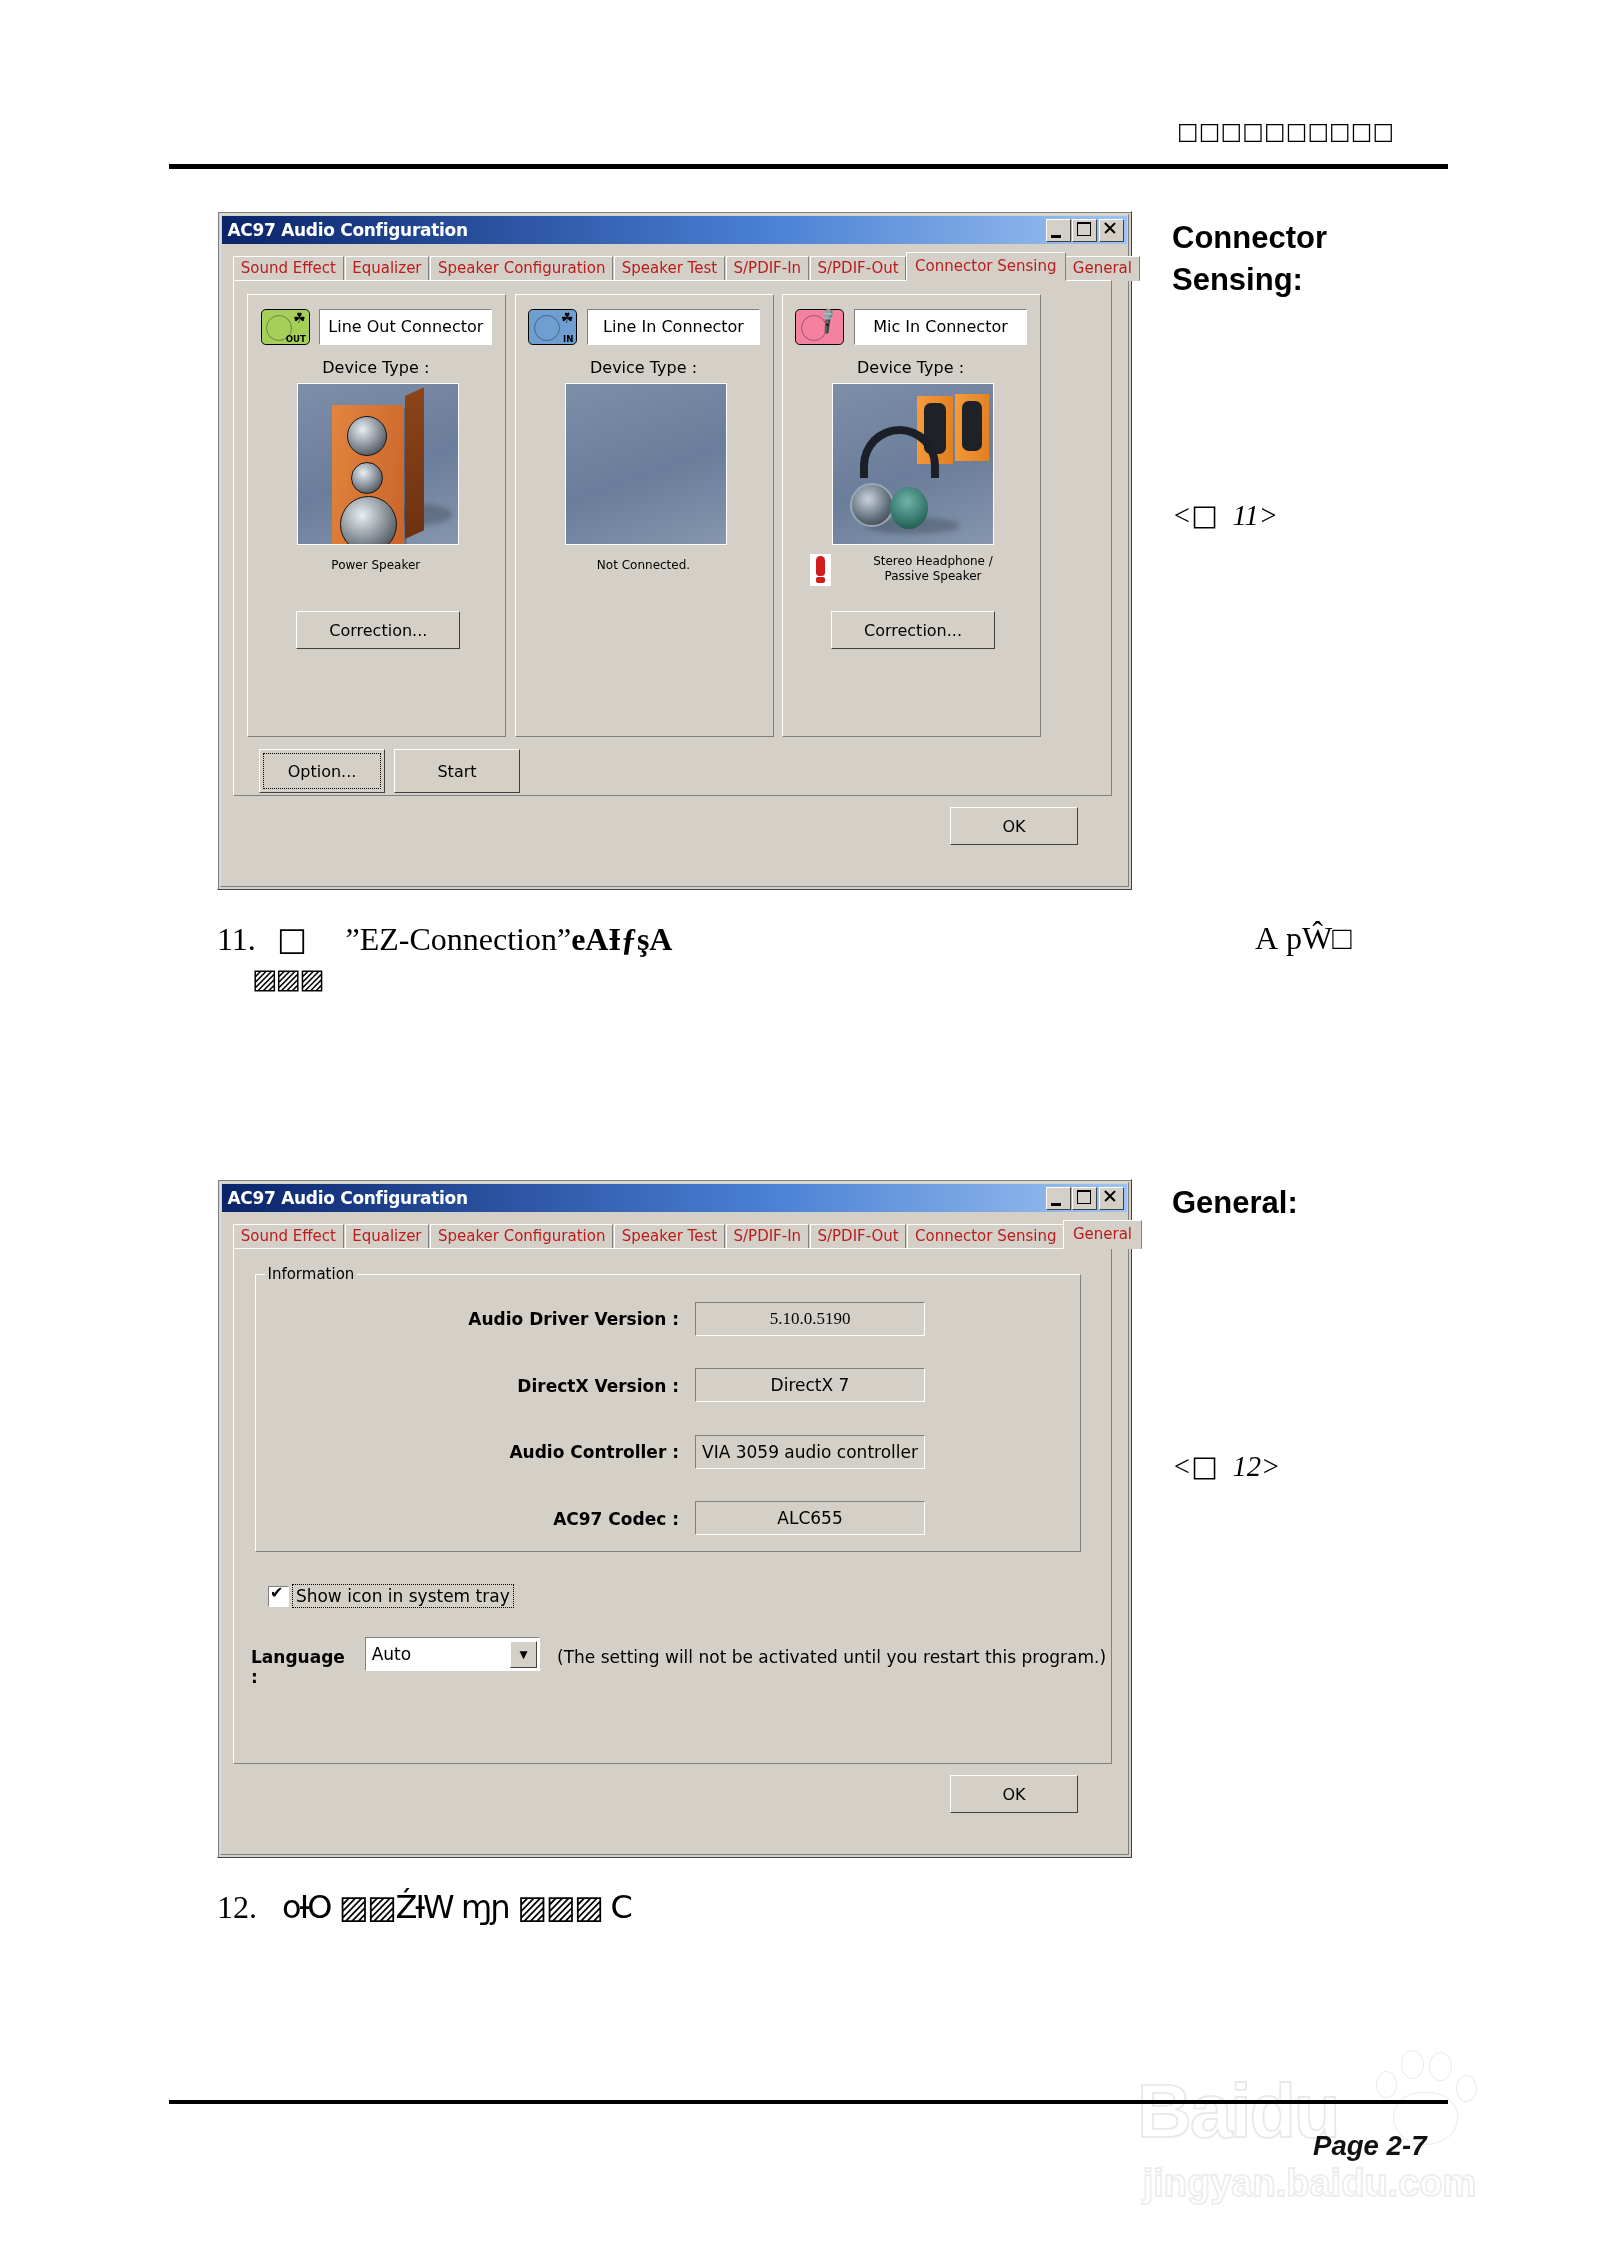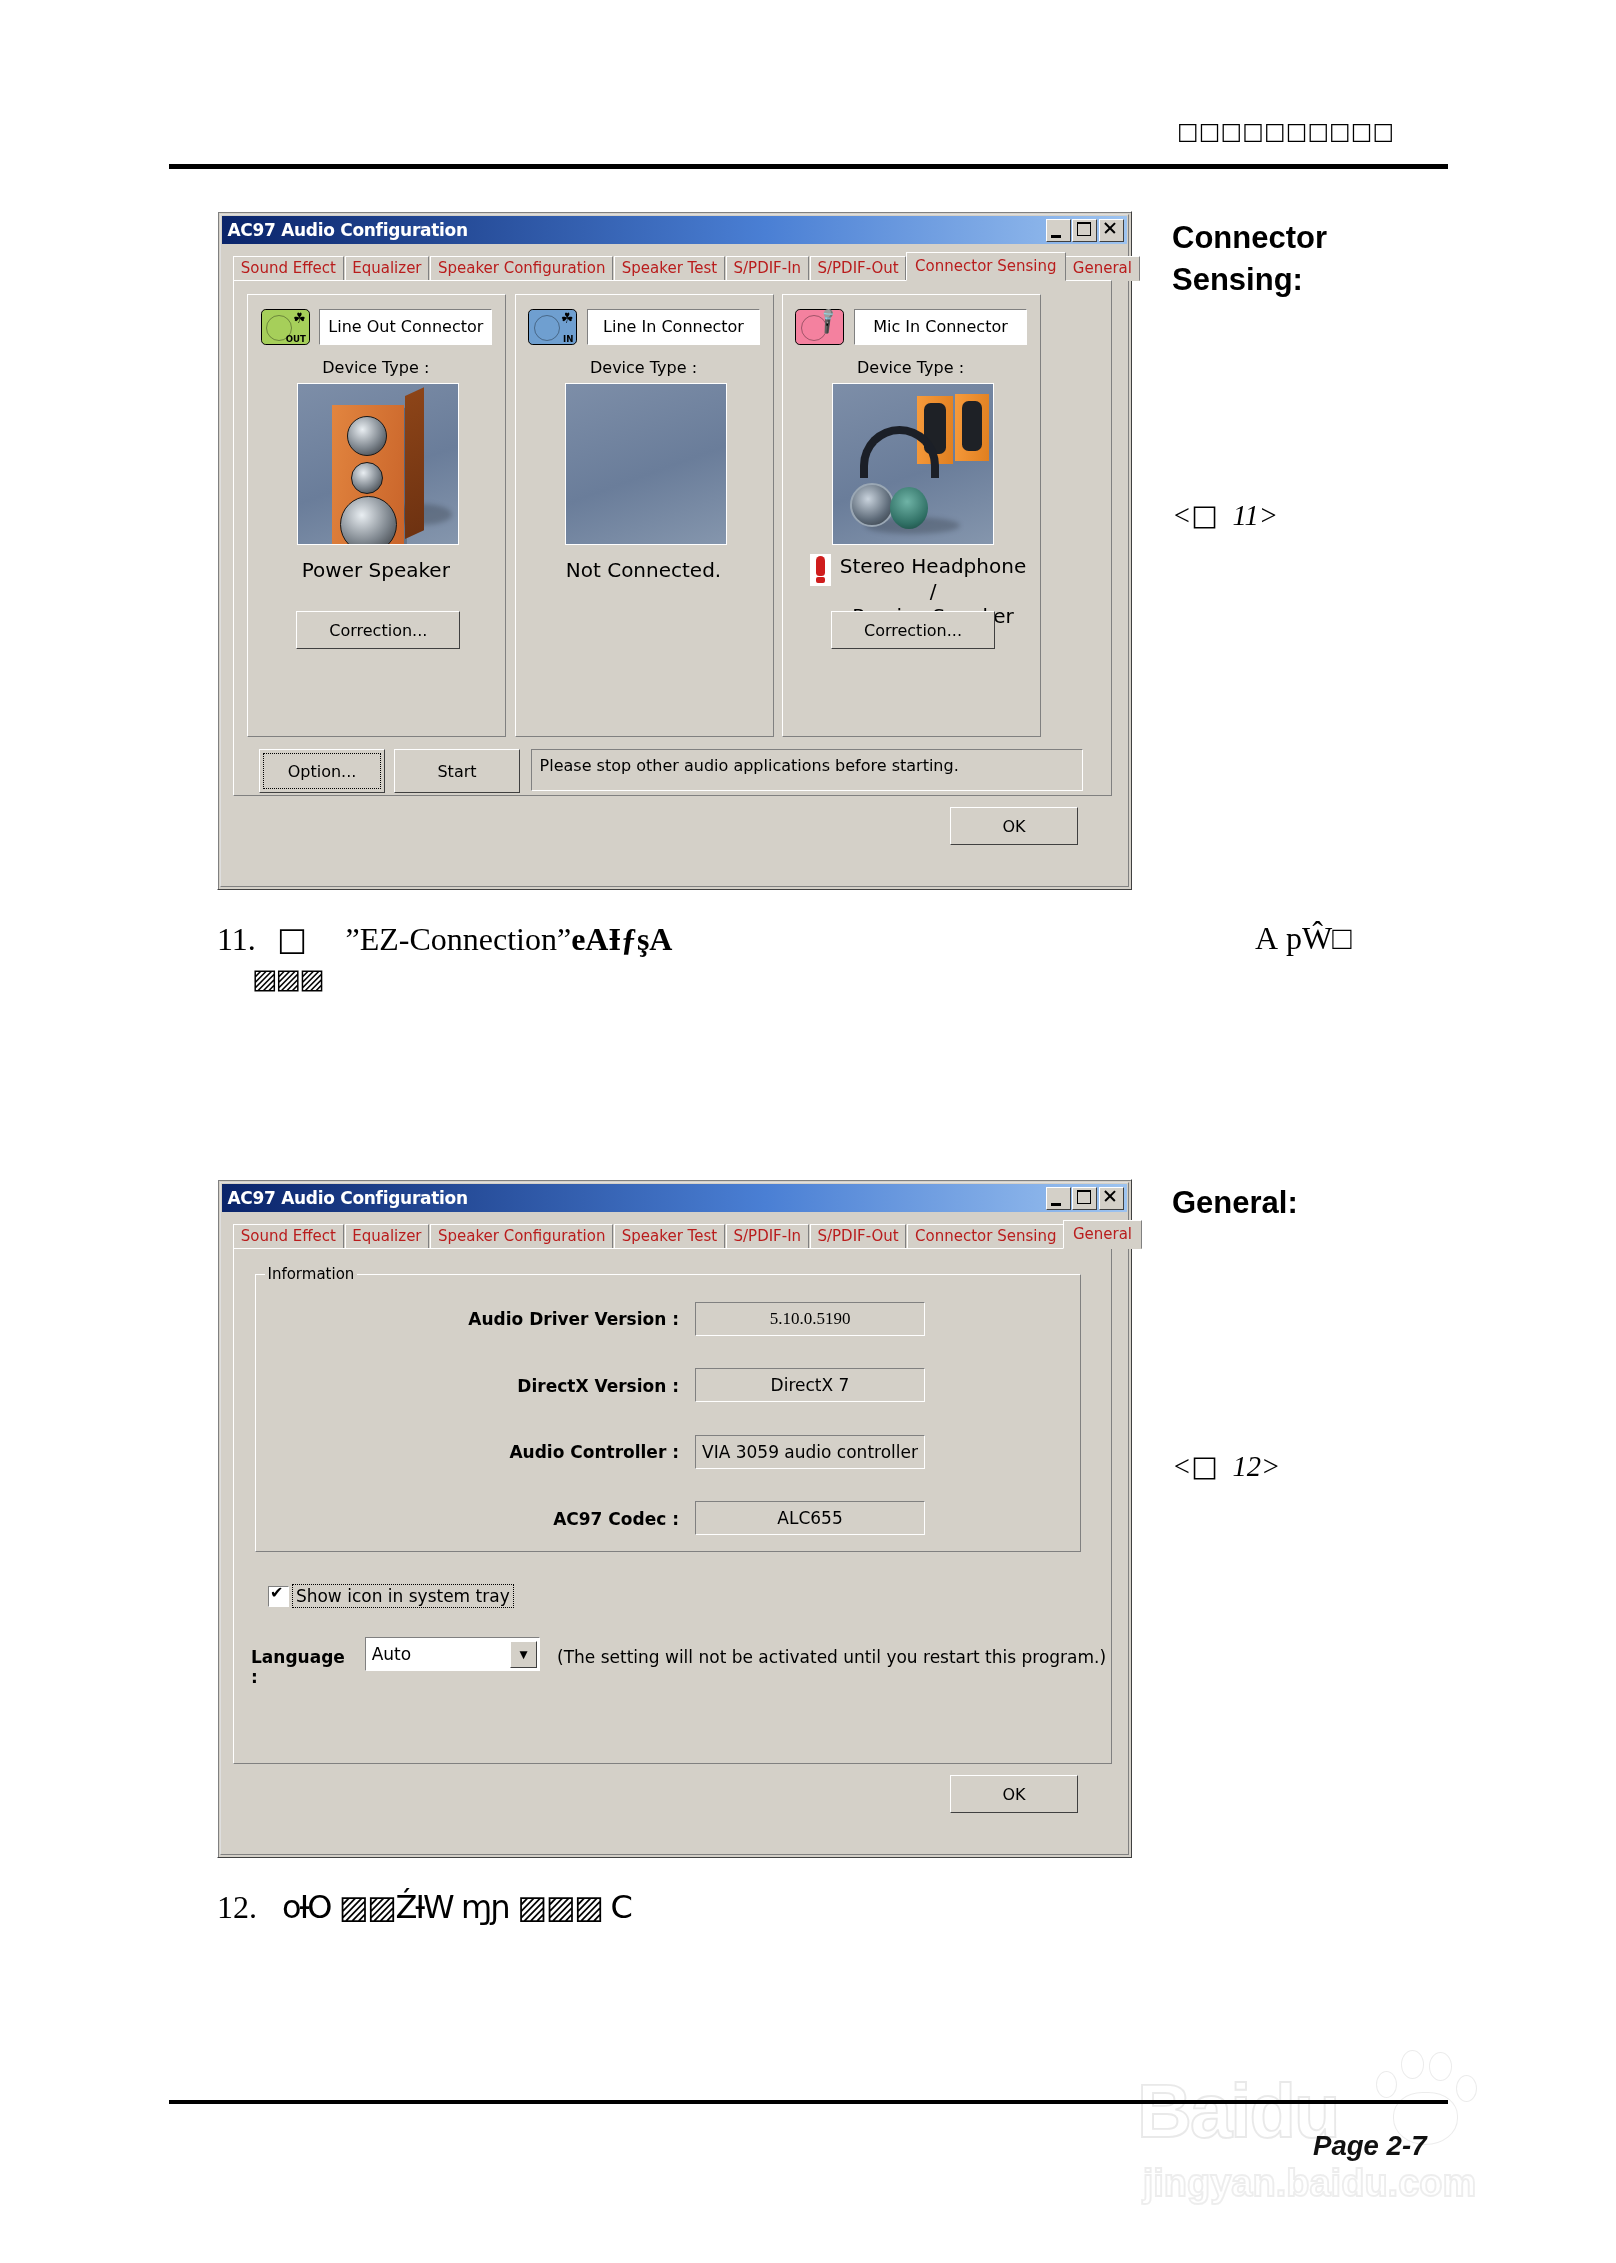--- a/index.html
+++ b/index.html
@@ -232,21 +232,21 @@
     border-color: #808080 #ffffff #ffffff #808080;
     display: flex; align-items: center; justify-content: center;
     font-size: 16px; color: #000;
     font-family: "DejaVu Sans", sans-serif;
   }
   .devtype-label {
     position: absolute; font-size: 16px; color: #000;
     text-align: center; font-family: "DejaVu Sans", sans-serif;
   }
   .status-label {
-    position: absolute; font-size: 20px; color: #000;
+    position: absolute; font-size: 12px; color: #000;
     text-align: center; font-family: "DejaVu Sans", sans-serif;
     line-height: 1.25;
   }
 
   
   .devimg {
     position: absolute;
     border: 1.9px solid #fff;
     background: linear-gradient(160deg, #7d8ea8, #6a7d9a 55%, #8596ad);
     overflow: hidden;
@@ -507,21 +507,20 @@
       </div>
     </div>
 
     <div class="btn" style="left:25px; top:468px; width:124px; height:42px;">
       <div class="focus"></div>
       <span>Option...</span>
     </div>
     <div class="btn" style="left:160px; top:468px; width:124px; height:42px;align-items:center;">
       <span>Start</span>
     </div>
-    <div class="msgbox" style="left:297px; top:468px; width:552px; height:42px; box-sizing:border-box;">Please stop other audio applications before starting.</div>
   </div>
 
   <div class="btn" style="left:732px; top:595px; width:126px; height:36px;">
     <span>OK</span>
   </div>
 </div>
 
 <div class="list-item" style="left:217px; top:920px;">
   <span>11.</span>
   <span class="garble" style="margin-left:13.3px;">□</span>

